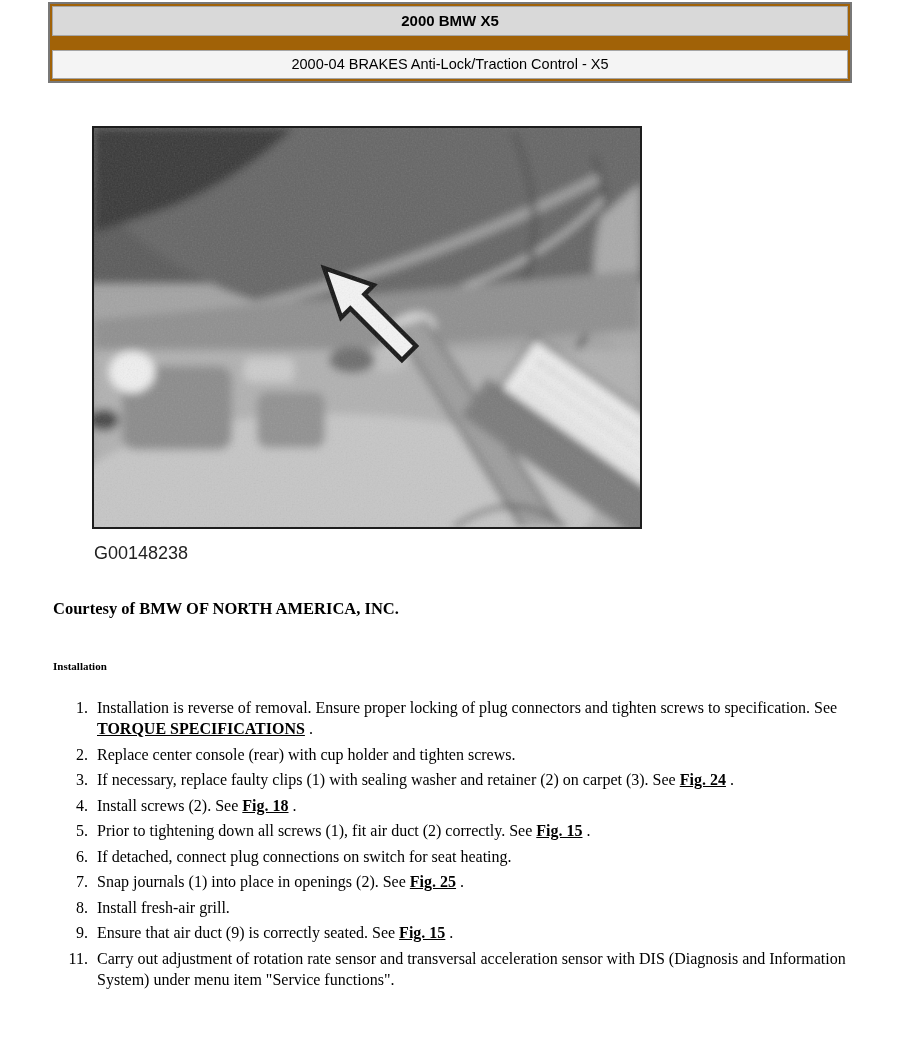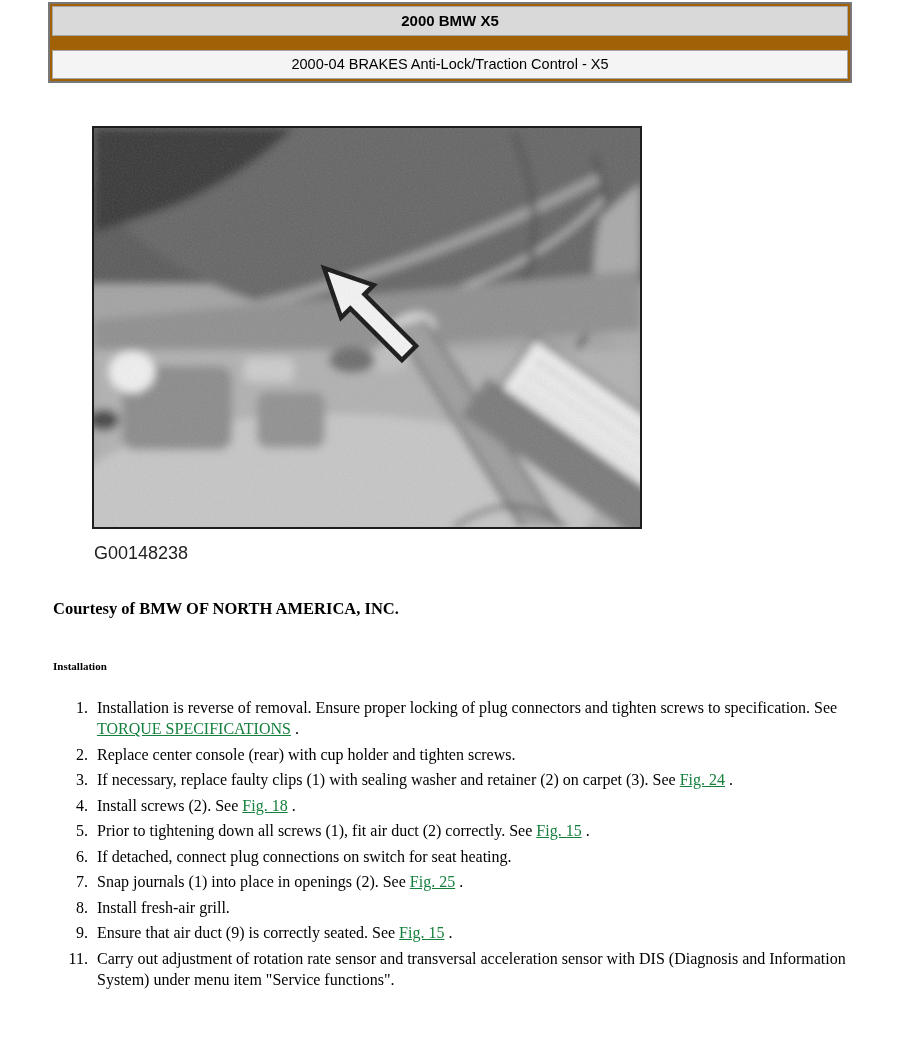--- a/index.html
+++ b/index.html
@@ -99,23 +99,23 @@
     margin-bottom: 4.5px;
   }
   .step-num {
     flex: 0 0 35px;
     width: 35px;
     text-align: right;
     margin-right: 9px;
   }
   .step-body { flex: 1; }
   .doclink {
-    font-weight: normal;
+    font-weight: bold;
     text-decoration: underline;
-    color: #15803d;
+    color: #000000;
     cursor: pointer;
   }
 </style>
 </head>
 <body>
 
 <div class="header-table">
   <div class="header-row r1" style="background: rgb(217, 217, 217);">2000 BMW X5</div>
   <div class="header-row r2" style="background: rgb(244, 244, 244);">2000-04 BRAKES Anti-Lock/Traction Control - X5</div>
 </div>

